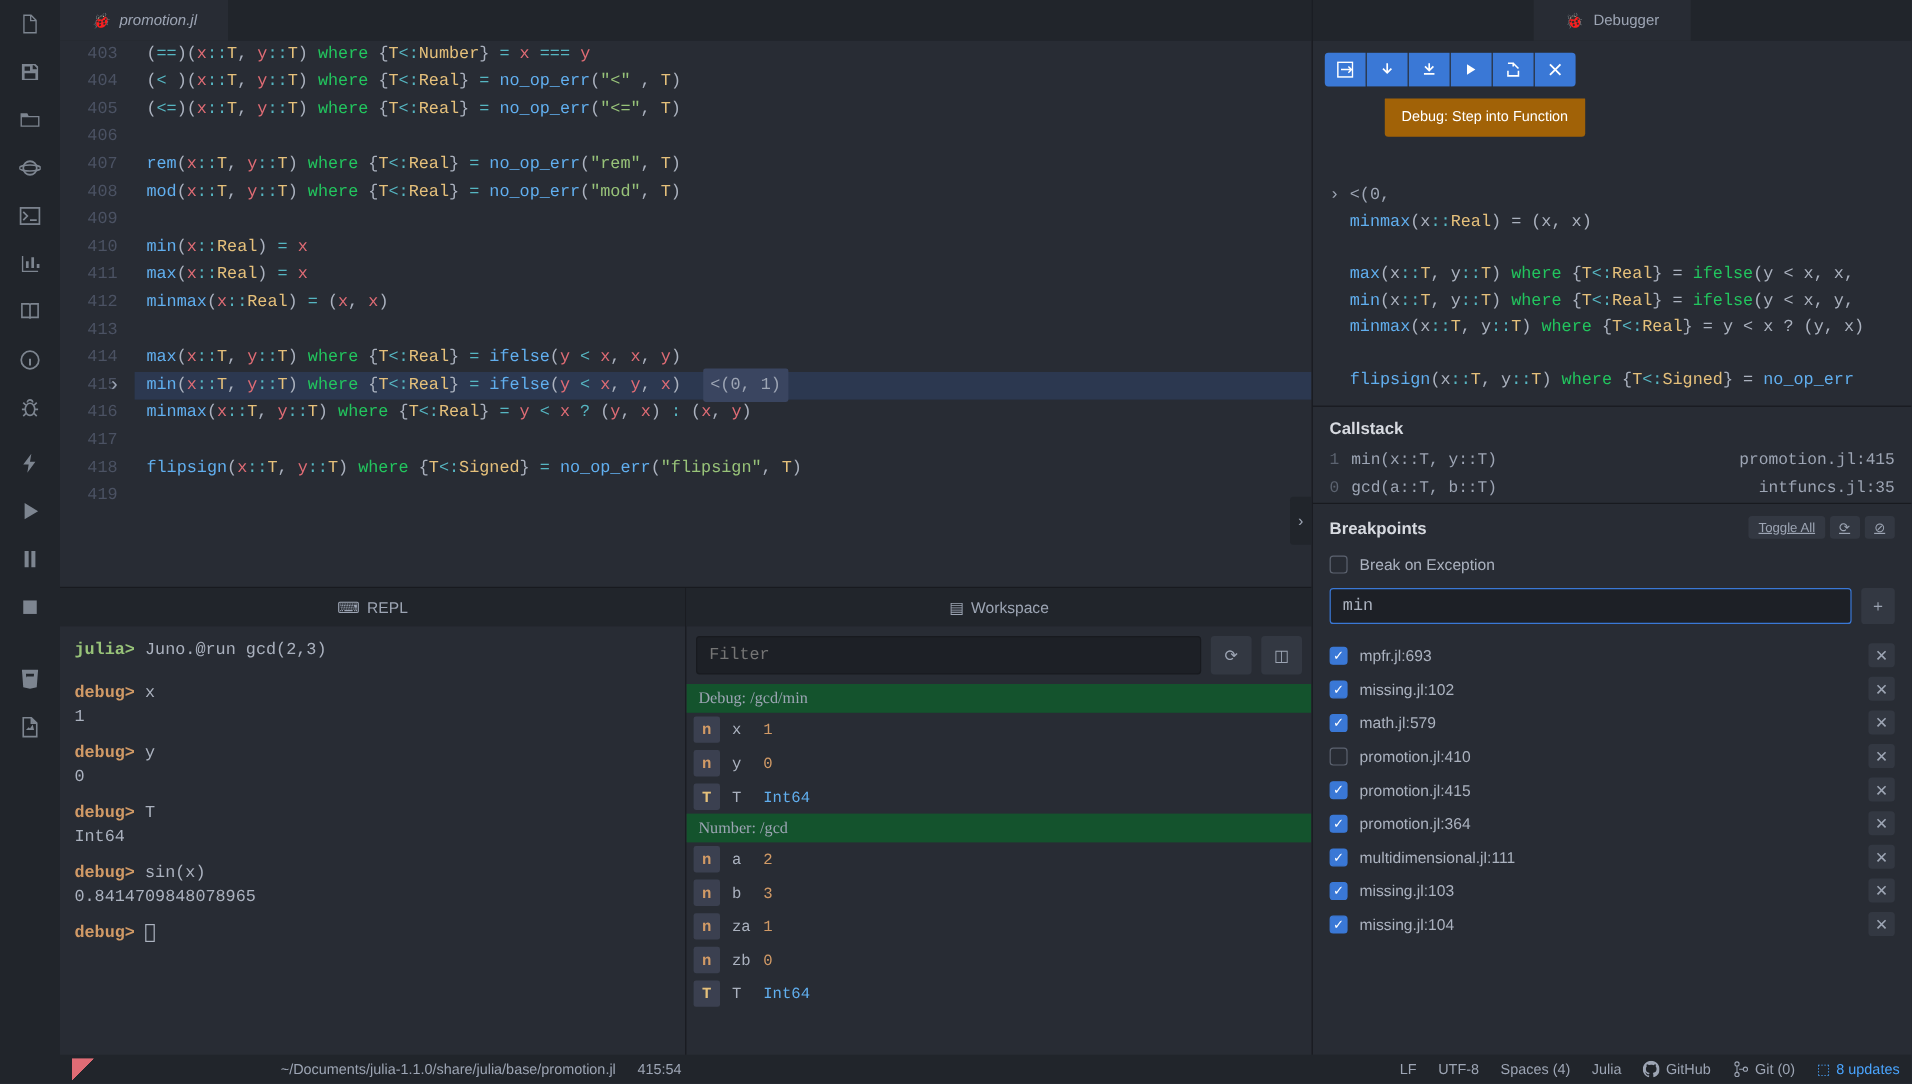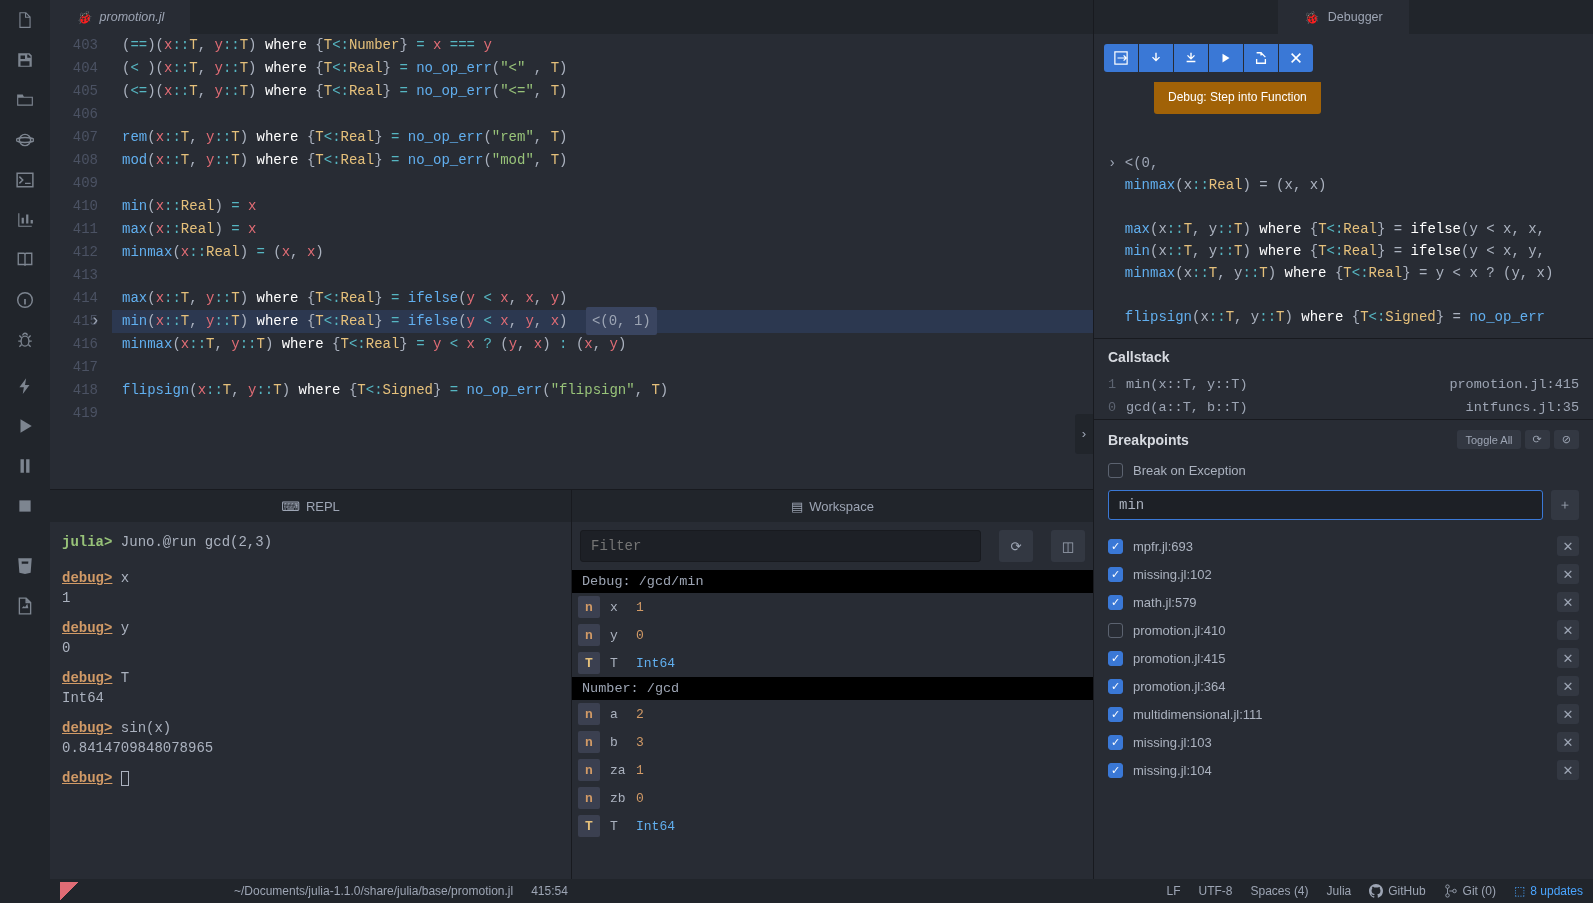--- a/index.html
+++ b/index.html
@@ -34,60 +34,60 @@
 .editor { flex: 1; display: flex; overflow: hidden; position: relative; }
 .gutter { width: 62px; text-align: right; color: #4b5263; padding-right: 14px; font-size: 14px; line-height: 23px; user-select: none; }
 .gutter .ln { height: 23px; position: relative;}
 .gutter .bp::before { content:''; position:absolute; left:-10px; top:8px; width:8px; height:8px; border-radius:50%; background:#e06c75; }
 .gutter .bpg::before { content:''; position:absolute; left:-10px; top:8px; width:8px; height:8px; border-radius:50%; background:#4b5263; }
 .gutter .arrow::after { content:'›'; position:absolute; right:-2px; top:0; color:#9da5b4; font-size:16px;}
 .code { flex: 1; font-size: 14px; line-height: 23px; white-space: pre; overflow: hidden; position:relative;}
 .code-line { height: 23px; padding-left: 10px; }
 .code-line.hl { background: #2c3850; position:relative;}
 .inline-result { background:#3a4560; color:#9da5b4; padding:6px 6px; margin-left:10px; border-radius:2px;}
-.kw { color: #ffffff; }
+.kw { color: #22c55e; }
 .fn { color: #61afef; }
 .ty { color: #e5c07b; }
 .st { color: #98c379; }
 .op { color: #56b6c2; }
 .va { color: #e06c75; }
 .toggle-right { position:absolute; right:0; top:380px; width:18px; height:40px; background:#21252b; color:#9da5b4; display:flex; align-items:center; justify-content:center; border-radius:3px 0 0 3px; cursor:pointer;}
 .bottom-panes { height: 390px; display: flex; border-top: 1px solid #181a1f; }
 .pane { flex: 1; display: flex; flex-direction: column; min-width: 0;}
 .pane-header { height: 32px; background: #21252b; display:flex; align-items:center; justify-content:center; gap:6px; color:#9da5b4; font-family:-apple-system,sans-serif; font-size:13px;}
 .repl-body { flex:1; padding: 10px 12px; font-size:14px; line-height:20px; overflow:auto;}
 .prompt-julia { color:#98c379; font-weight:bold;}
-.prompt-debug { color:#d19a66; font-weight:bold;text-decoration:underline;}
+.prompt-debug { color:#d19a66; font-weight:bold;}
 .repl-cursor { display:inline-block; width:8px; height:15px; border:1px solid #abb2bf; vertical-align:middle;}
 .workspace-body { flex:1; overflow:auto;}
-.ws-filter-row { display:flex; gap:18px; padding:8px;}
+.ws-filter-row { display:flex; gap:8px; padding:8px;}
 .ws-filter { flex:1; background:#1d2026; border:1px solid #181a1f; color:#5c6370; padding:6px 10px; font-family:inherit; font-size:14px; border-radius:3px;}
 .ws-btn { width:34px; height:32px; background:#333842; border:none; color:#9da5b4; border-radius:3px; cursor:pointer; display:flex; align-items:center; justify-content:center;}
-.ws-group-header { background:#000000; padding:4px 10px; color:#9da5b4; font-size:13.5px;}
+.ws-group-header { background:#14532d; padding:4px 10px; color:#9da5b4; font-size:13.5px;font-family:Liberation Serif, serif;}
 .ws-row { display:flex; align-items:center; height:28px; padding-left:6px;}
 .ws-badge { width:22px; height:22px; background:#3b4050; color:#d19a66; display:flex; align-items:center; justify-content:center; font-weight:bold; border-radius:2px; margin-right:10px; font-size:13px;}
 .ws-badge.t-T { color:#e5c07b;}
 .ws-name { width:26px; color:#abb2bf;}
 .ws-val { color:#61afef;}
 .ws-val.num { color:#d19a66;}
 .debugger { width: 500px; background:#282c34; border-left:1px solid #181a1f; display:flex; flex-direction:column;}
 .debugger .tab-bar { justify-content:center;}
 .dbg-controls { display:flex; padding:10px; gap:1px;}
 .dbg-btn { width:34px; height:28px; background:#3a78d6; border:none; color:#fff; display:flex; align-items:center; justify-content:center; cursor:pointer; font-size:12px;}
 .dbg-btn:first-child { border-radius:3px 0 0 3px;}
 .dbg-btn:last-child { border-radius:0 3px 3px 0;}
 .dbg-context { padding: 4px 14px 10px; font-size:14px; line-height:22px; white-space:pre; overflow-x:auto; position:relative;}
 .dbg-tooltip { position:absolute; top:-2px; left:60px; background:#a16207; color:#fff; padding:6px 14px; border-radius:3px; font-family:-apple-system,sans-serif; font-size:12px;}
 .section-title { padding:10px 14px 8px; color:#d7dae0; font-weight:600; font-family:-apple-system,sans-serif; font-size:14px; border-top:1px solid #181a1f; display:flex; align-items:center; justify-content:space-between;}
 .callstack-row { display:flex; padding:4px 14px; font-size:13.5px; font-family:inherit;}
 .cs-idx { width:18px; color:#5c6370;}
 .cs-fn { flex:1; color:#9da5b4;}
 .cs-loc { color:#9da5b4;}
 .bp-controls { display:flex; gap:4px;}
-.bp-ctrl-btn { background:#333842; border:none; color:#9da5b4; padding:3px 8px; border-radius:3px; font-size:11px; cursor:pointer; font-family:-apple-system,sans-serif;}
+.bp-ctrl-btn { background:#333842; border:none; color:#9da5b4; padding:3px 8px; border-radius:3px; font-size:11px; cursor:pointer; font-family:-apple-system,sans-serif;text-decoration:underline;}
 .bp-opt { display:flex; align-items:center; gap:10px; padding:6px 14px; font-family:-apple-system,sans-serif; font-size:13px;}
 .chk { width:15px; height:15px; border:1px solid #5c6370; border-radius:3px; display:inline-flex; align-items:center; justify-content:center; cursor:pointer;}
 .chk.on { background:#3a78d6; border-color:#3a78d6; color:#fff; font-size:11px;}
 .bp-input-row { display:flex; gap:8px; padding:6px 14px 12px;}
 .bp-input { flex:1; background:#1d2026; border:1px solid #3a78d6; color:#abb2bf; padding:6px 10px; font-family:inherit; font-size:14px; border-radius:3px;}
 .bp-add { width:28px; height:30px; background:#333842; border:none; color:#9da5b4; border-radius:3px; cursor:pointer;}
 .bp-list { flex:1; overflow:auto; padding:0 14px;}
 .bp-row { display:flex; align-items:center; gap:10px; padding:4px 0; font-family:-apple-system,sans-serif; font-size:13px;}
 .bp-label { flex:1;}
 .bp-del { width:22px; height:20px; background:#333842; border:none; color:#9da5b4; border-radius:3px; cursor:pointer; font-size:13px;}

